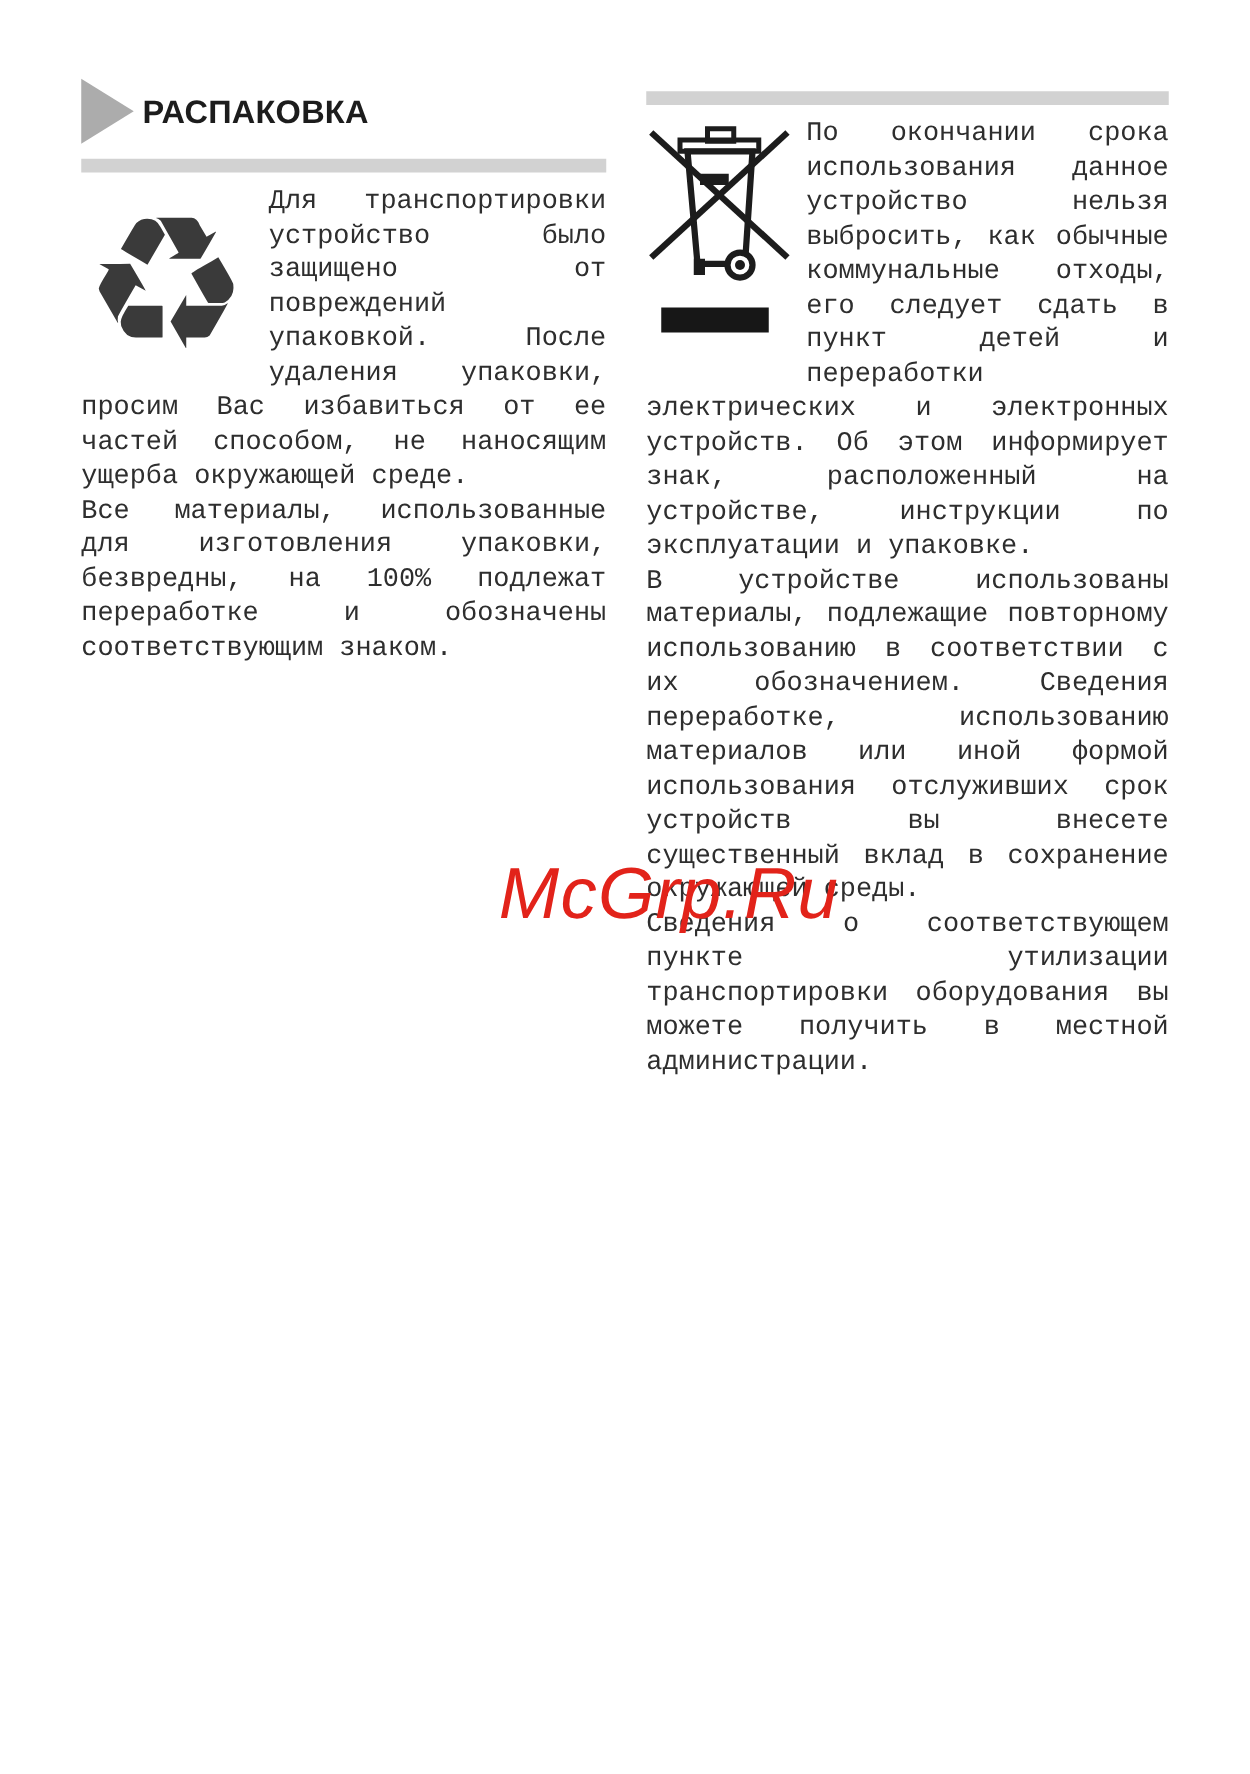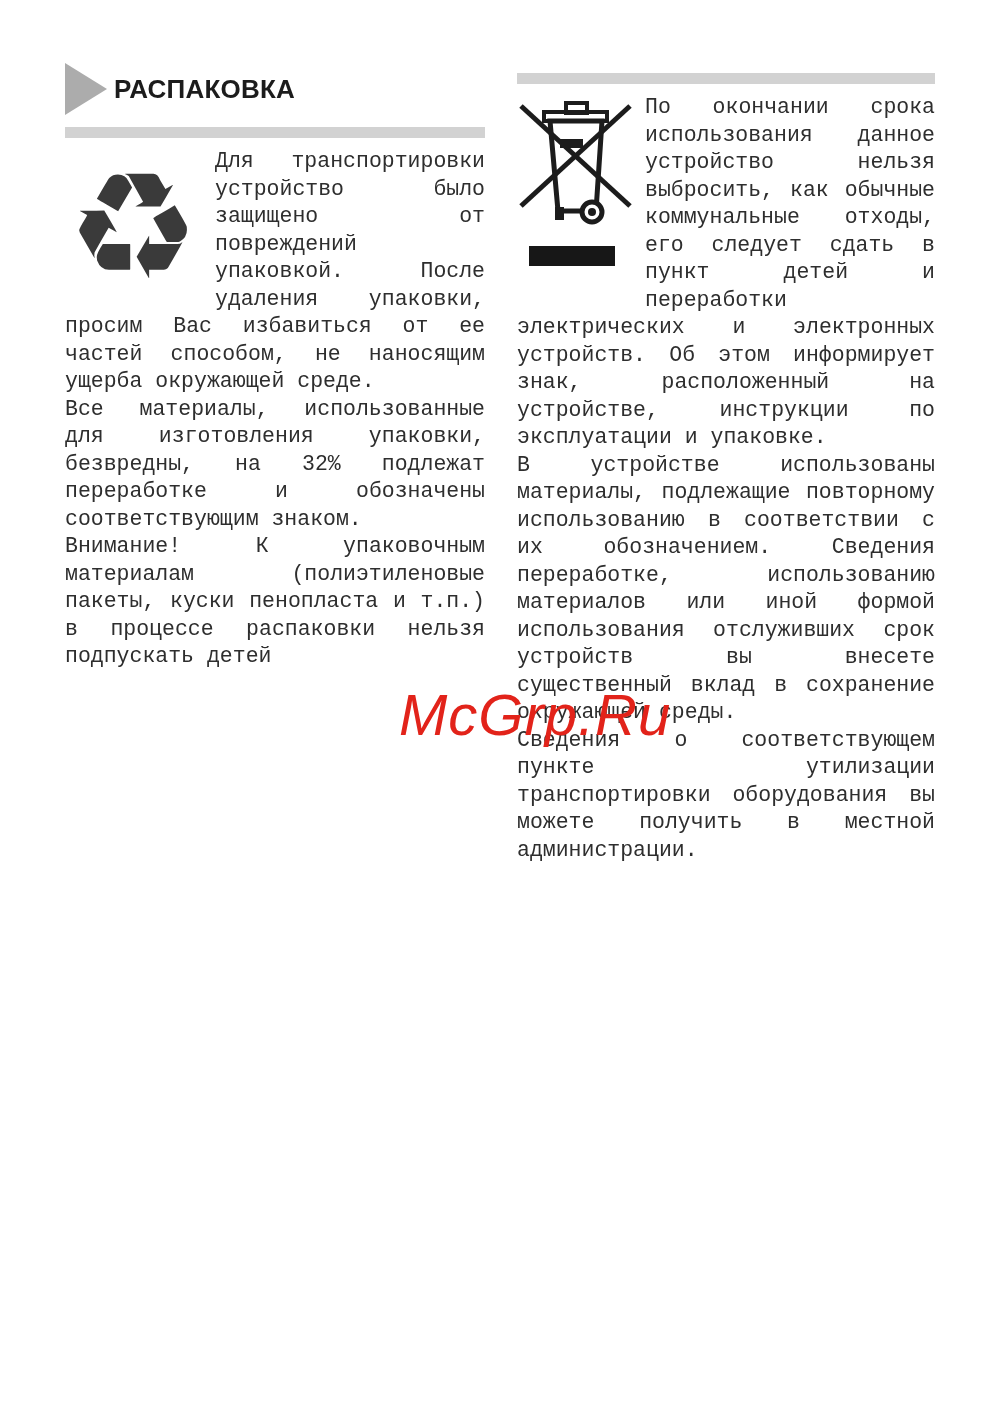--- a/index.html
+++ b/index.html
@@ -67,22 +67,21 @@
     <header class="sec-header">
       <span class="tri"></span>
       <span class="sec-title">РАСПАКОВКА</span>
     </header>
     <div class="sec-bar"></div>
     <div class="sec-body" lang="ru">
       <div class="float-icon recycle-wrap">
         <span class="recycle-glyph">♻</span>
       </div>
       <p>Для транспортировки устройство было защищено от повреждений упаковкой. После удаления упаковки, просим Вас избавиться от ее частей способом, не наносящим ущерба окружающей среде.</p>
-      <p>Все материалы, использованные для изготовления упаковки, безвредны, на 32% подлежат переработке и обозначены соответствующим знаком.</p>
-      <p>Внимание! К упаковочным материалам (полиэтиленовые пакеты, куски пенопласта и т.п.) в процессе распаковки нельзя подпускать детей</p>
+      <p>Все материалы, использованные для изготовления упаковки, безвредны, на 100% подлежат переработке и обозначены соответствующим знаком.</p>
     </div>
   </section>
 
   <section class="col col-right">
     <div class="sec-bar"></div>
     <div class="sec-body" lang="ru">
       <div class="float-icon weee-wrap">
         <svg class="weee-svg" width="117" height="132" viewBox="0 0 117 132">
           <g stroke="#1c1c1c" fill="none">
             <rect x="49" y="5" width="21" height="10" stroke-width="4"></rect>

